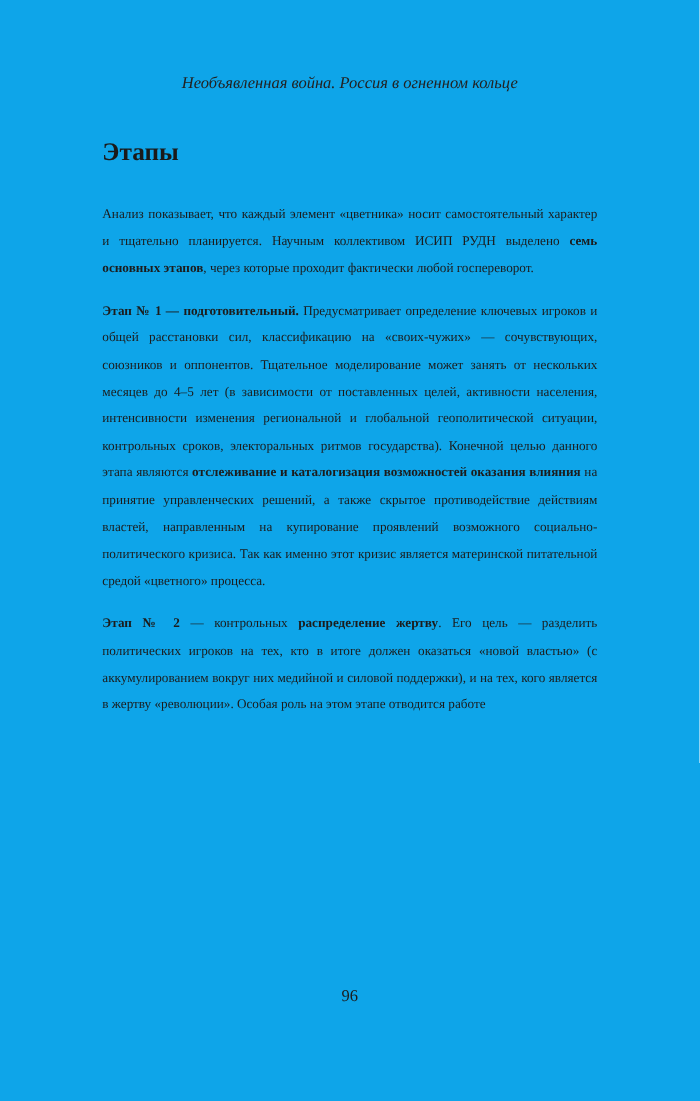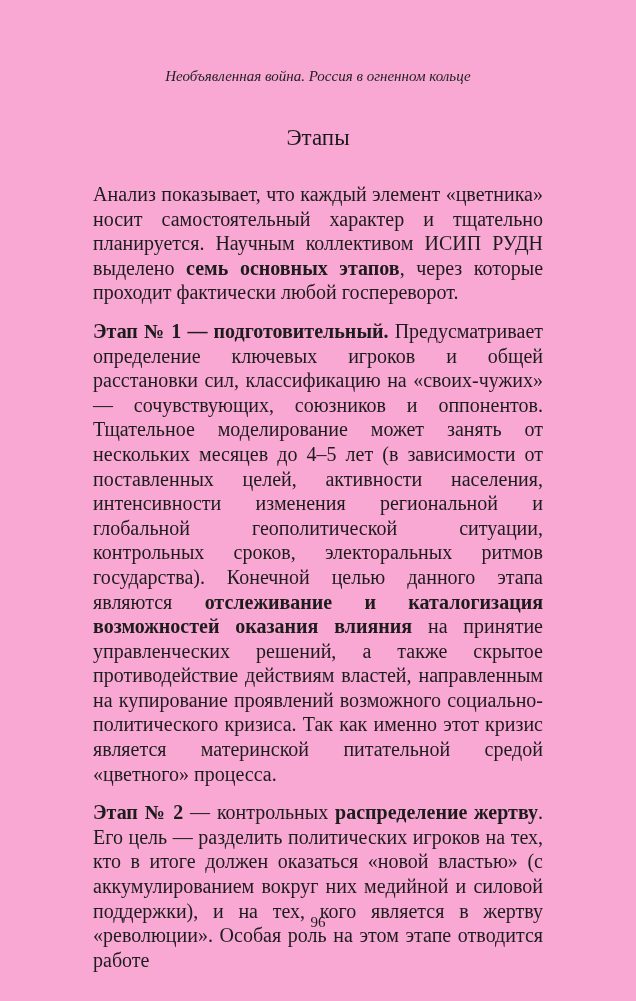--- a/index.html
+++ b/index.html
@@ -5,64 +5,63 @@
   html, body {
     margin: 0;
     padding: 0;
     background: #ffffff;
   }
   .page {
     position: relative;
     width: 636px;
     height: 1001px;
     margin: 0 auto;
-    background: #f9a8d4;
+    background: #0ea5e9;
     color: #1c1c1c;
     font-family: "Liberation Serif", "DejaVu Serif", serif;
     overflow: hidden;
     box-sizing: border-box;
     padding-top: 66px;
   }
   .running-header {
     width: 450px;
     margin: 0 auto;
     text-align: center;
     font-style: italic;
     font-size: 15px;
     line-height: 20px;
     color: #222222;
   }
   .chapter-title {
     width: 450px;
     margin: 38px auto 30px auto;
-    text-align: center;
     font-size: 23px;
     line-height: 28px;
-    font-weight: 400;
+    font-weight: 700;
     color: #1a1a1a;
   }
   .body-text {
     width: 450px;
     margin: 0 auto;
   }
   .body-text p {
     margin: 0 0 14px 0;
-    font-size: 20px;
+    font-size: 12px;
     line-height: 24.6px;
     text-align: justify;
     hyphens: auto;
     -webkit-hyphens: auto;
   }
   .body-text p b {
     font-weight: 700;
   }
   .page-number {
     position: absolute;
     left: 0;
-    bottom: 70px;
+    bottom: 86px;
     width: 100%;
     text-align: center;
     font-size: 15px;
     color: #1c1c1c;
   }
 </style>
 </head>
 <body>
 
 <div class="page">

